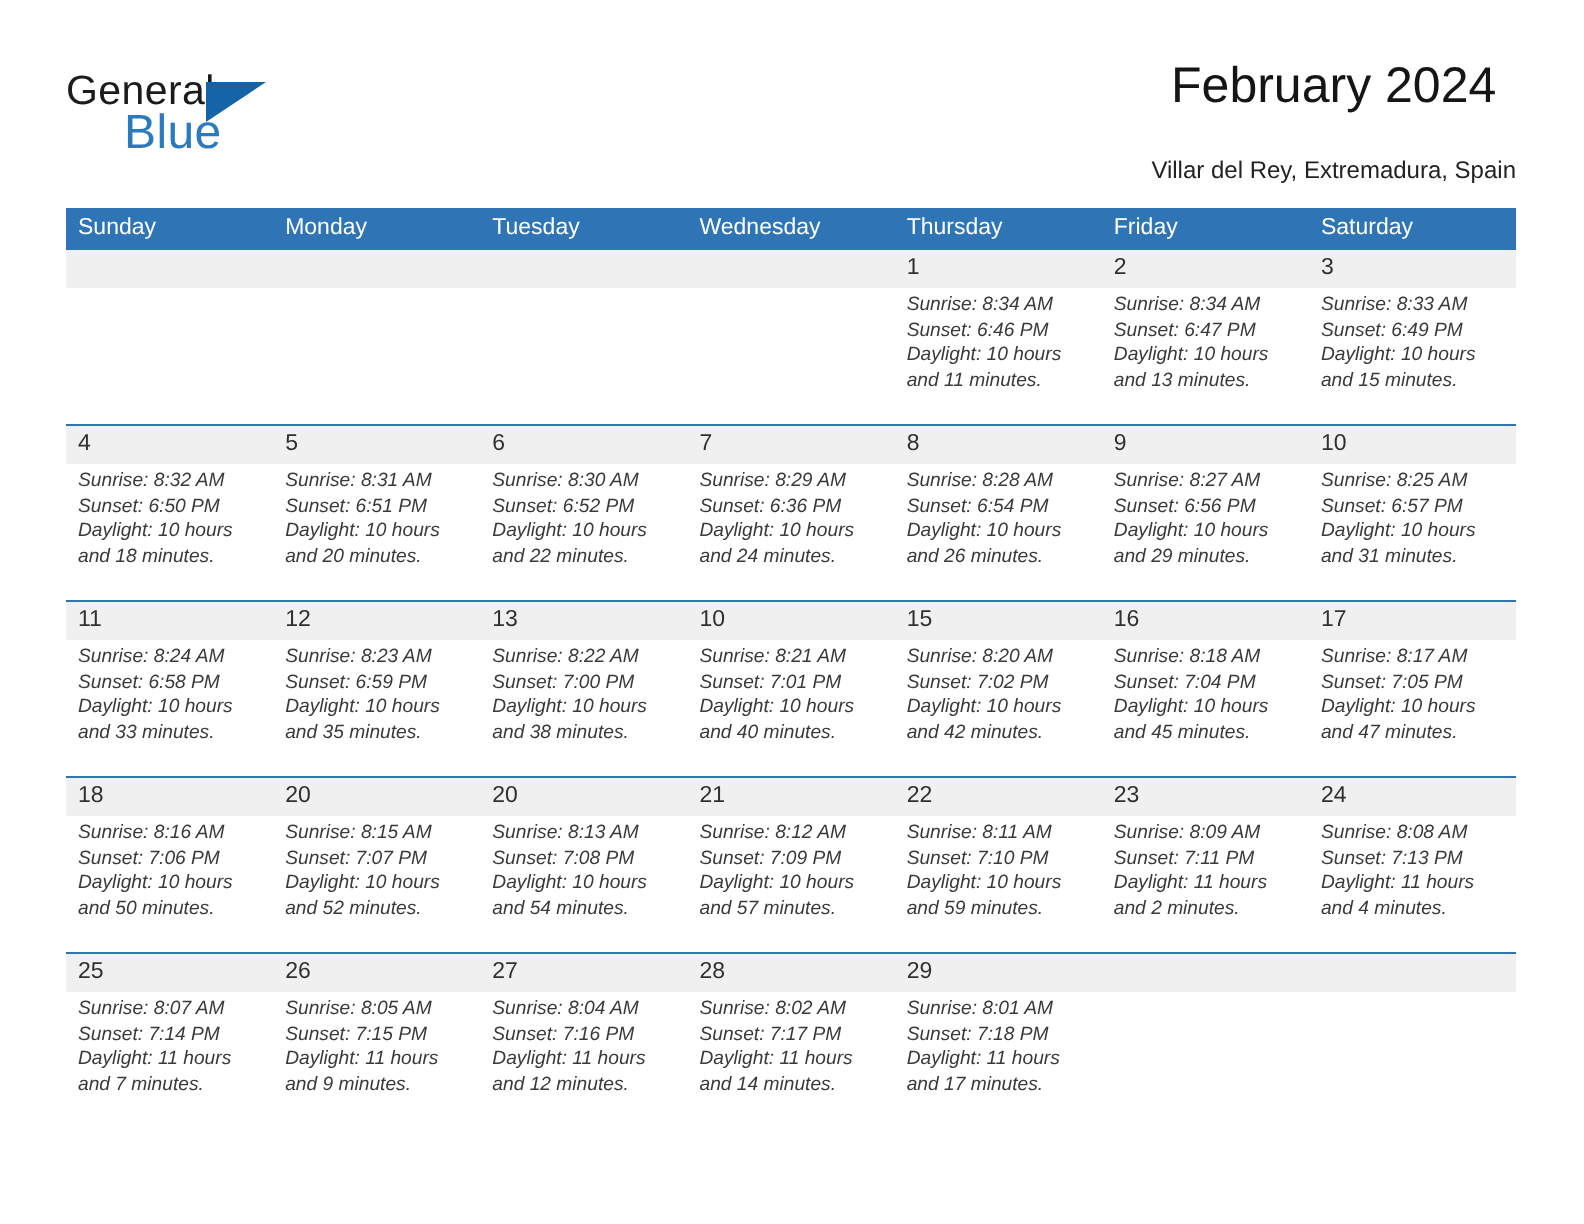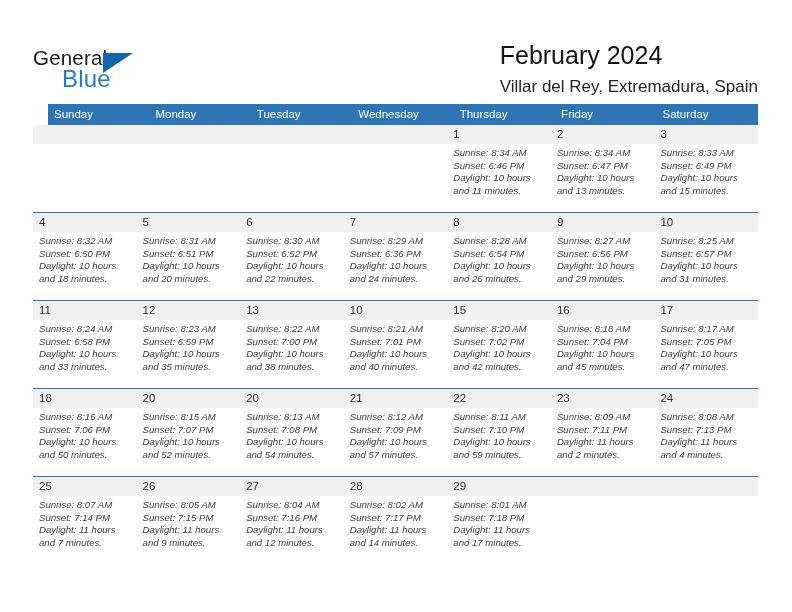--- a/index.html
+++ b/index.html
@@ -17,21 +17,21 @@
   .page {
     position: relative;
     width: 792px;
     height: 612px;
   }
 
   
   .header {
     position: absolute;
     left: 33px;
-    top: 40px;
+    top: 28px;
     right: 34px;
     height: 66px;
   }
   .logo {
     position: absolute;
     left: 0;
     top: 6px;
     width: 200px;
     height: 56px;
   }
@@ -60,48 +60,47 @@
     width: 0;
     height: 0;
     border-left: 30px solid #1563a8;
     border-bottom: 20px solid transparent;
   }
 
   .title-block {
     position: absolute;
     right: 0;
     top: 0;
-    text-align: left;
+    text-align: center;
   }
   .cal-title {
     font-size: 25px;
     color: #151515;
     line-height: 30px;
     white-space: nowrap;
   }
   .cal-subtitle {
-    font-size: 17px;
+    font-size: 12px;
     color: #232323;
     line-height: 22px;
-    margin-top: 6px;
+    margin-top: 16px;
     white-space: nowrap;
   }
 
   
   .cal {
     position: absolute;
     left: 33px;
     top: 104px;
     width: 725px;
   }
   .dow-row {
     display: flex;
     background: #2f75b5;
     height: 21px;
-    margin-left: 15px;
   }
   .dow {
     flex: 1 1 0;
     color: #ffffff;
     font-size: 11.5px;
     line-height: 21px;
     padding-left: 6px;
     box-sizing: border-box;
     white-space: nowrap;
   }

